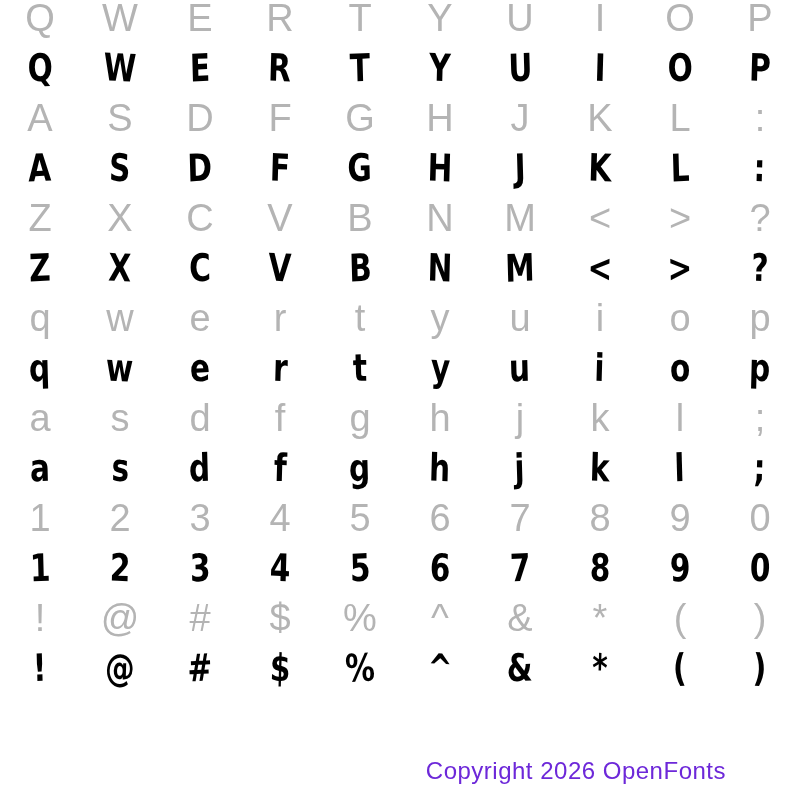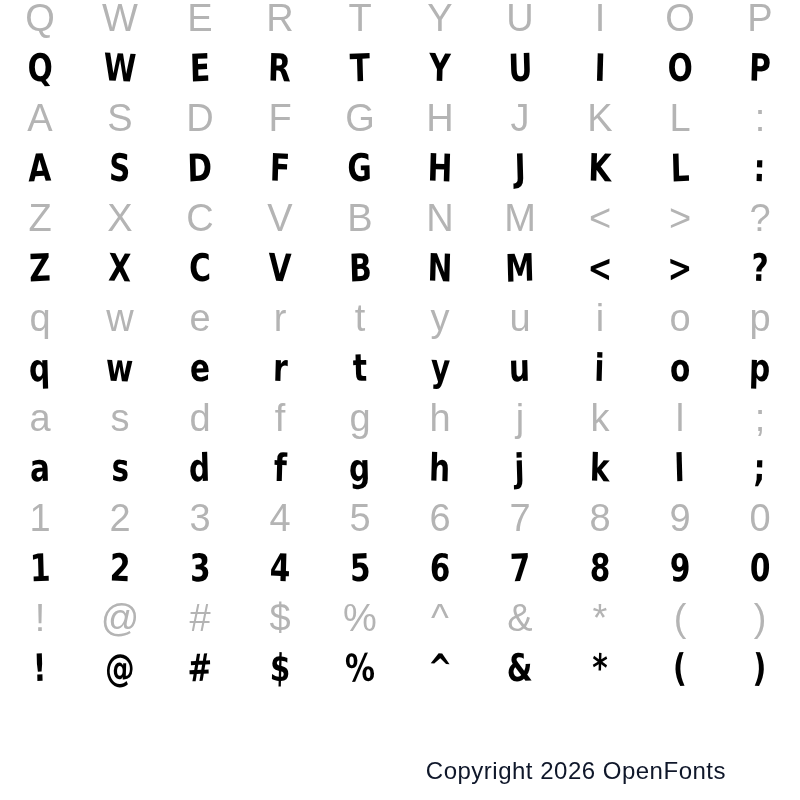--- a/index.html
+++ b/index.html
@@ -51,21 +51,21 @@
   .char-row.preview .char-cell { transform: scaleX(0.78); }
   .char-row.preview .char-cell:nth-child(2n)   { transform: scaleX(0.78) rotate(2deg); }
   .char-row.preview .char-cell:nth-child(2n+1) { transform: scaleX(0.78) rotate(-2deg); }
   .copyright {
     position: absolute;
     top: 757px;
     right: 74px;
     font-family: "Liberation Sans", sans-serif;
     font-size: 24px;
     font-weight: 400;
-    color: #0f172a;
+    color: #6d28d9;
     letter-spacing: 0.5px;
   }
 </style>
 </head>
 <body>
 
 <main class="page">
   <div class="grid">
       <div class="char-row reference">
         <span class="char-cell">Q</span>

